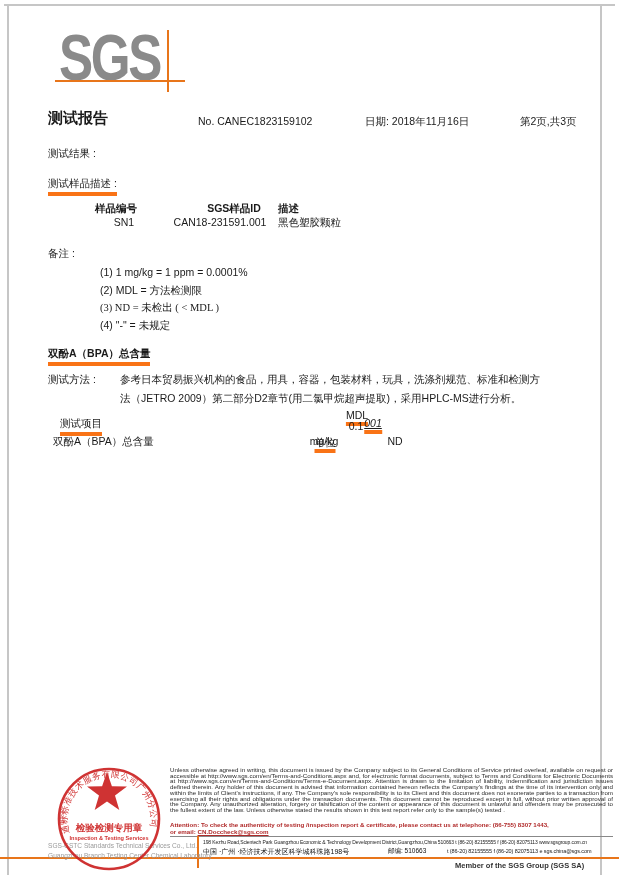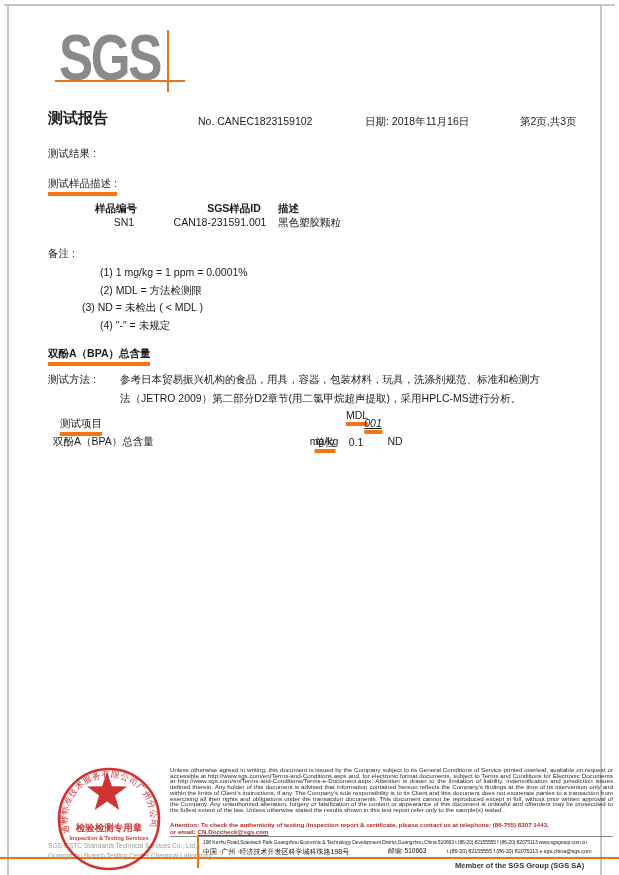--- a/index.html
+++ b/index.html
@@ -63,36 +63,36 @@
   <div class="abs b" style="left:278px;top:202px;">描述</div>
   <div>
     <div class="abs ctr" style="left:116px;top:216px;margin-left:8px;">SN1</div>
     <div class="abs ctr" style="left:220px;top:216px;">CAN18-231591.001</div>
     <div class="abs" style="left:278px;top:216px;">黑色塑胶颗粒</div>
   </div>
 
   <div class="abs" style="left:48px;top:247px;">备注 :</div>
   <div class="abs" style="left:100px;top:266px;">(1) 1 mg/kg = 1 ppm = 0.0001%</div>
   <div class="abs" style="left:100px;top:284px;">(2) MDL = 方法检测限</div>
-  <div class="abs" style="left:82px;top:301px;">(3) ND = 未检出 ( &lt; MDL )</div>
+  <div class="abs" style="left:100px;top:301px;font-family:Liberation Serif, serif;">(3) ND = 未检出 ( &lt; MDL )</div>
   <div class="abs" style="left:100px;top:319px;">(4) "-" = 未规定</div>
 
   <div class="abs b ul" style="left:48px;top:347px;">双酚A（BPA）总含量</div>
   <div class="abs" style="left:48px;top:373px;">测试方法 :</div>
   <div class="abs" style="left:120px;top:373px;">参考日本贸易振兴机构的食品，用具，容器，包装材料，玩具，洗涤剂规范、标准和检测方</div>
   <div class="abs" style="left:120px;top:392px;">法（JETRO 2009）第二部分D2章节(用二氯甲烷超声提取)，采用HPLC-MS进行分析。</div>
 
   <div class="abs ul" style="left:60px;top:417px;">测试项目</div>
   <div class="abs ctr" style="left:325px;top:436px;"><span class="ul">单位</span></div>
   <div class="abs ctr" style="left:357px;top:409px;"><span class="ul">MDL</span></div>
   <div class="abs ctr" style="left:373px;top:417px;font-style:italic;text-decoration:underline;"><span class="ul">001</span></div>
   <div>
     <div class="abs" style="left:53px;top:435px;">双酚A（BPA）总含量</div>
     <div class="abs ctr" style="left:324px;top:435px;">mg/kg</div>
-    <div class="abs ctr" style="left:356px;top:436px;">0.1</div>
+    <div class="abs ctr" style="left:356px;top:420px;">0.1</div>
     <div class="abs ctr" style="left:395px;top:435px;">ND</div>
   </div>
 
   <div class="disclaimer">Unless otherwise agreed in writing, this document is issued by the Company subject to its General Conditions of Service printed overleaf, available on request or accessible at http://www.sgs.com/en/Terms-and-Conditions.aspx and, for electronic format documents, subject to Terms and Conditions for Electronic Documents at http://www.sgs.com/en/Terms-and-Conditions/Terms-e-Document.aspx. Attention is drawn to the limitation of liability, indemnification and jurisdiction issues defined therein. Any holder of this document is advised that information contained hereon reflects the Company's findings at the time of its intervention only and within the limits of Client's instructions, if any. The Company's sole responsibility is to its Client and this document does not exonerate parties to a transaction from exercising all their rights and obligations under the transaction documents. This document cannot be reproduced except in full, without prior written approval of the Company. Any unauthorized alteration, forgery or falsification of the content or appearance of this document is unlawful and offenders may be prosecuted to the fullest extent of the law. Unless otherwise stated the results shown in this test report refer only to the sample(s) tested .</div>
   <div class="abs attn" style="left:170px;top:822px;">Attention: To check the authenticity of testing /inspection report &amp; certificate, please contact us at telephone: (86-755) 8307 1443,</div>
   <div class="abs attn" style="left:170px;top:829px;">
     <span>or email: </span><span style="text-decoration:underline;">CN.Doccheck@sgs.com</span>
   </div>
 
   <div class="edge" style="left:170px;top:836px;width:443px;height:1px;background:#888;"></div>

